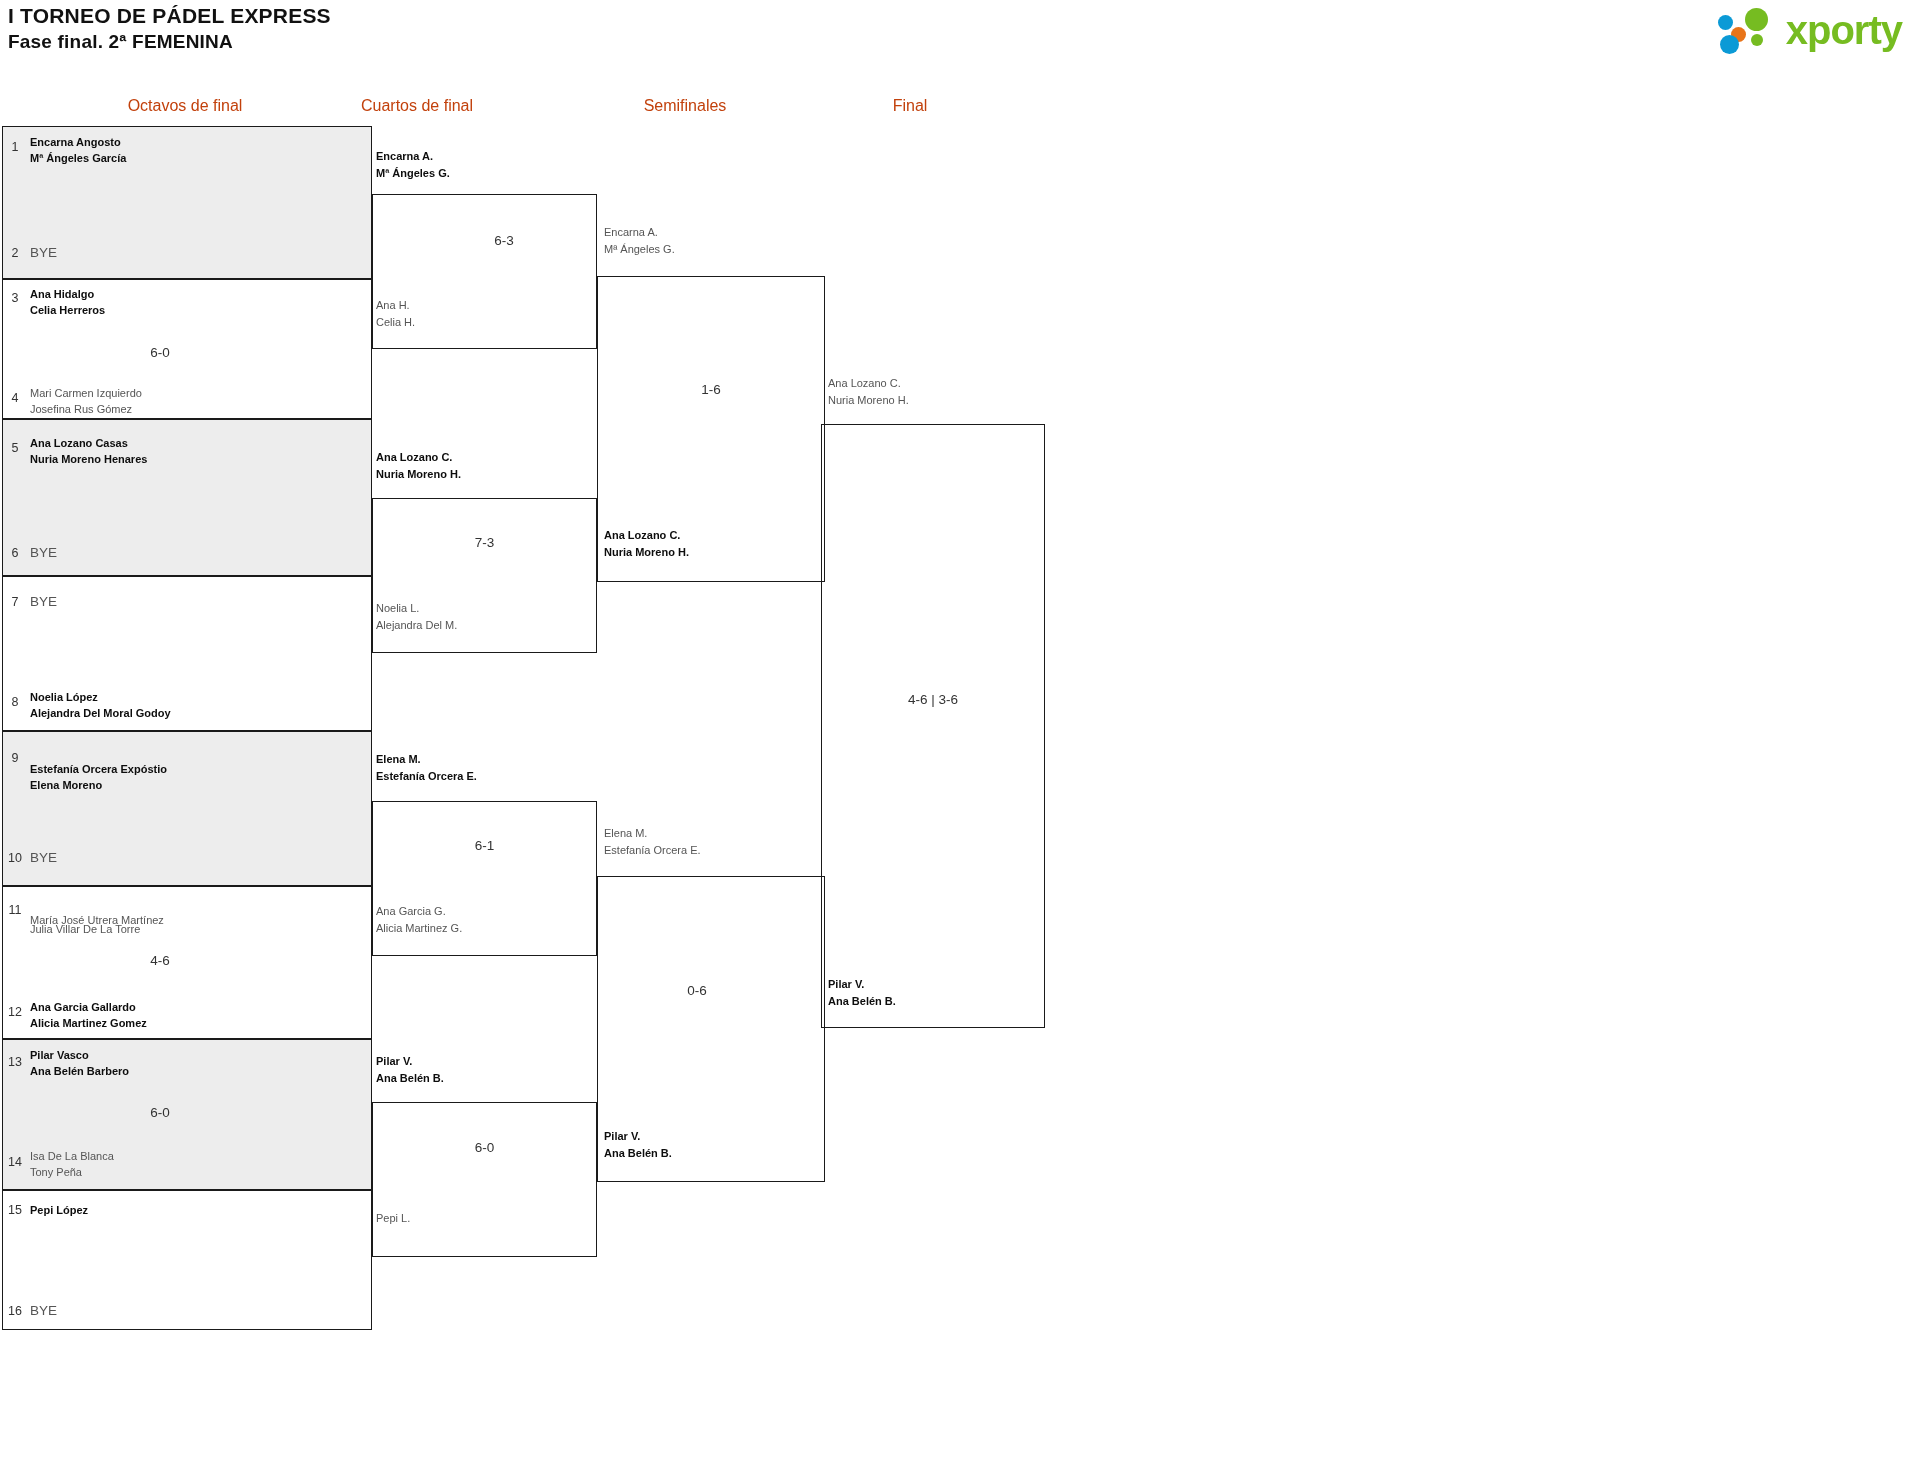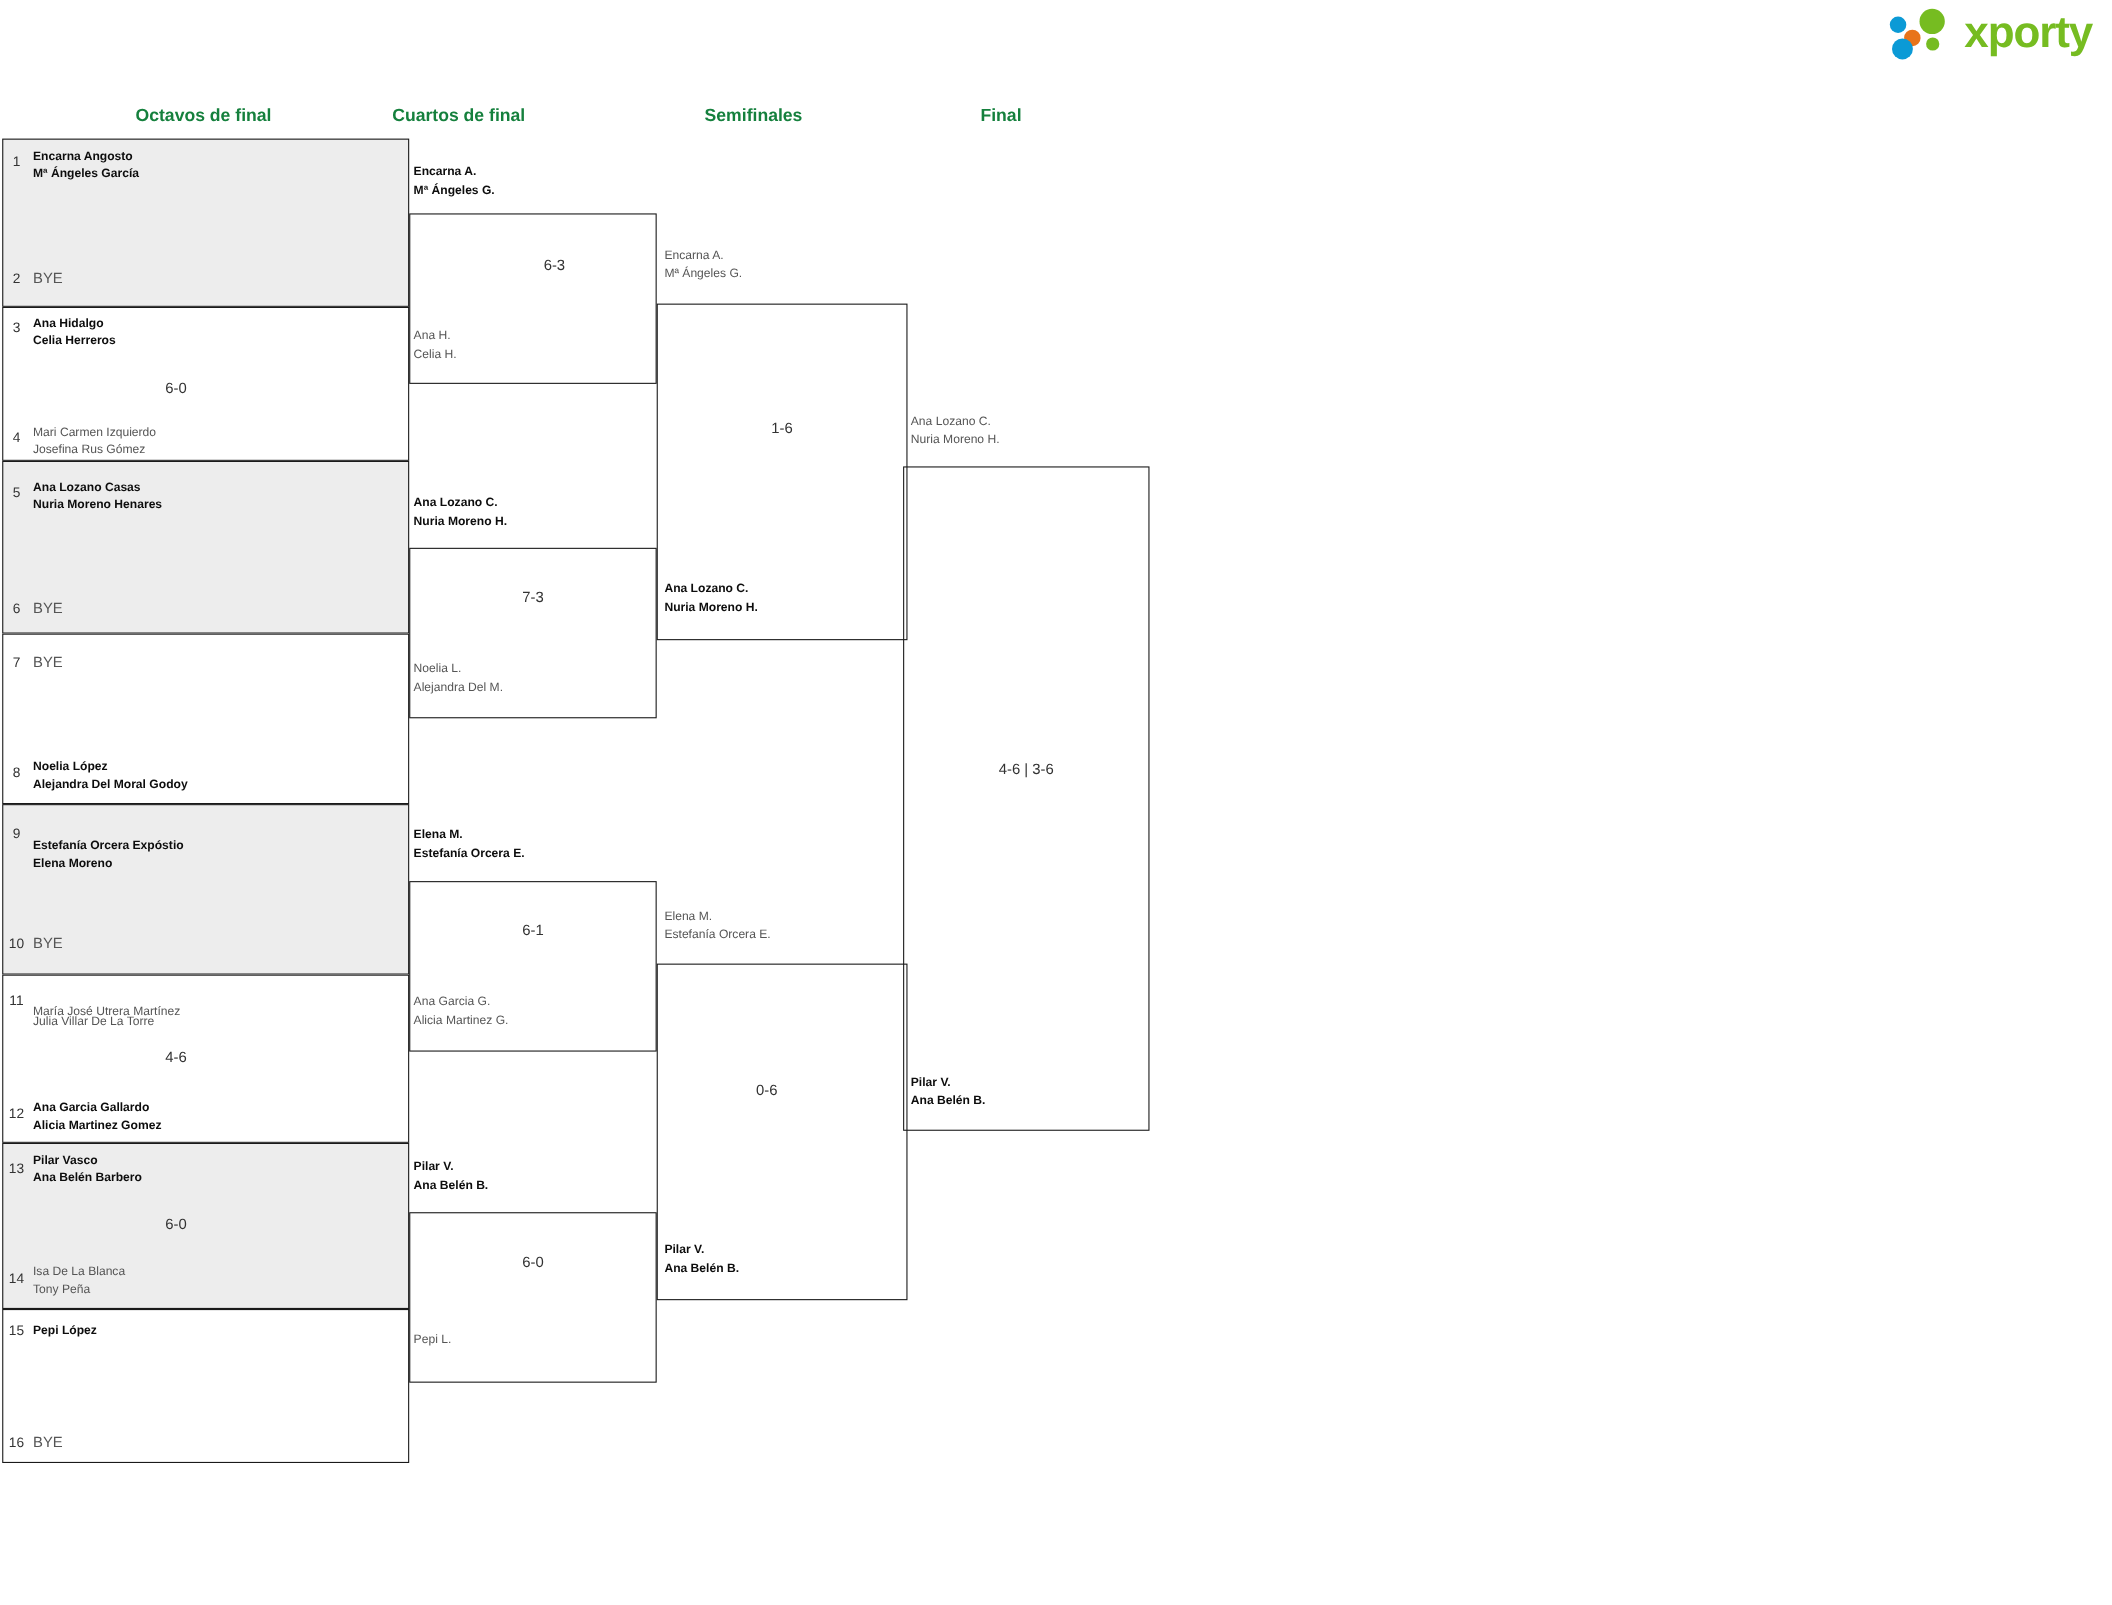--- a/index.html
+++ b/index.html
@@ -14,37 +14,41 @@
   .title-block{position:absolute;left:8px;top:2px;}
   .title-line1{font-size:21px;font-weight:700;color:#111;letter-spacing:.2px;line-height:27px;}
   .title-line2{font-size:19px;font-weight:700;color:#111;letter-spacing:.2px;line-height:26px;}
 
   .logo{position:absolute;right:18px;top:6px;display:flex;align-items:center;gap:6px;}
   .logo-dots{position:relative;width:62px;height:48px;}
   .logo-dots i{position:absolute;border-radius:50%;display:block;}
   .logo-word{font-size:40px;font-weight:800;line-height:40px;letter-spacing:-1px;}
 
   
-  .round-head{position:absolute;font-size:16px;color:#15803d;text-align:center;white-space:nowrap;font-weight:bold;}
+  .round-head{position:absolute;font-size:16px;color:#c2410c;text-align:center;white-space:nowrap;}
   .r1box{position:absolute;box-sizing:border-box;border:1px solid #1a1a1a;background:#fff;}
   .r1box.shaded{background:#ededed;}
   .mbox{position:absolute;box-sizing:border-box;border:1px solid #1a1a1a;background:transparent;}
 
   .seed{position:absolute;font-size:12.5px;color:#333;width:22px;text-align:center;}
   .team{position:absolute;font-size:11px;line-height:16px;white-space:nowrap;}
   .team.win{color:#0d0d0d;font-weight:700;}
   .team.lose{color:#555;font-weight:400;}
   .bye{position:absolute;font-size:13.5px;color:#555;}
   .score{position:absolute;font-size:13.5px;color:#333;text-align:center;white-space:nowrap;}
 </style>
 </head>
 <body>
 
 <div class="wrap">
 
+  <div class="title-block">
+    <div class="title-line1">I TORNEO DE PÁDEL EXPRESS</div>
+    <div class="title-line2">Fase final. 2ª FEMENINA</div>
+  </div>
 
   <div class="logo">
     <div class="logo-dots">
       <i style="left:0px;top:9px;width:15px;height:15px;background:#0b9ad6;"></i>
       <i style="left:13px;top:21px;width:15px;height:15px;background:#e8741a;"></i>
       <i style="left:27px;top:2px;width:23px;height:23px;background:#76bc21;"></i>
       <i style="left:33px;top:28px;width:12px;height:12px;background:#76bc21;"></i>
       <i style="left:2px;top:29px;width:19px;height:19px;background:#0b9ad6;"></i>
     </div>
     <div class="logo-word" style="color:#76bc21;">xporty</div>

